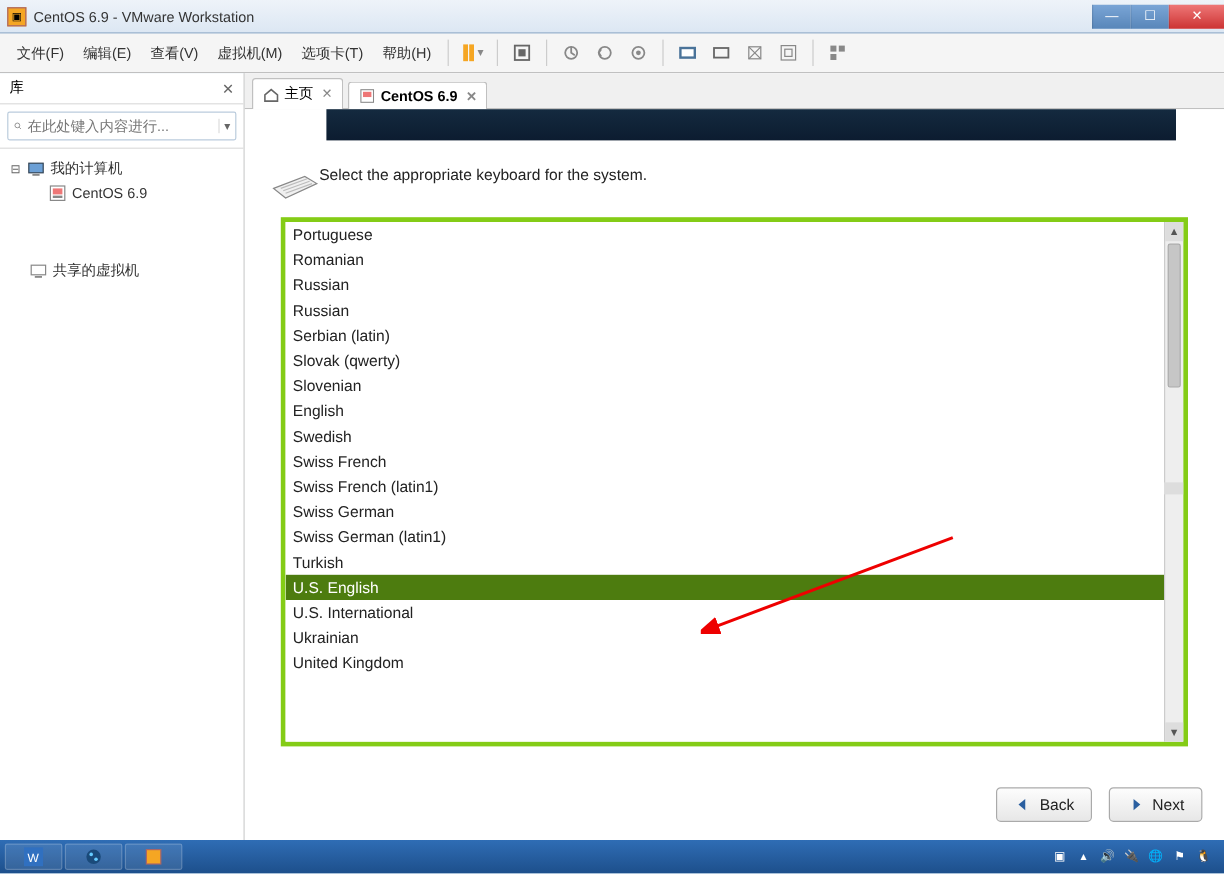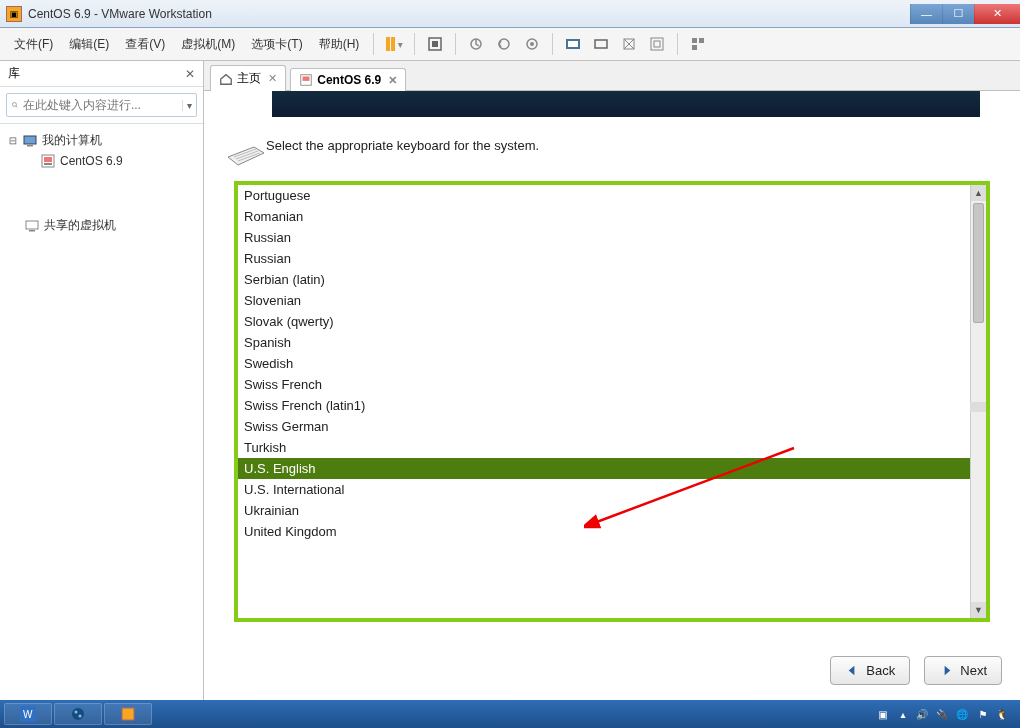--- a/index.html
+++ b/index.html
@@ -251,27 +251,28 @@
         <div class="msg">Select the appropriate keyboard for the system.</div>
       </div>
 
       <div class="listbox-wrap">
         <div class="listbox" id="kb-list">
             <div class="list-item">Portuguese</div>
             <div class="list-item">Romanian</div>
             <div class="list-item">Russian</div>
             <div class="list-item">Russian</div>
             <div class="list-item">Serbian (latin)</div>
+            <div class="list-item">Slovak (qwerty)</div>
             <div class="list-item">Slovenian</div>
-            <div class="list-item">Slovak (qwerty)</div>
-            <div class="list-item">Spanish</div>
+            <div class="list-item">English</div>
             <div class="list-item">Swedish</div>
             <div class="list-item">Swiss French</div>
             <div class="list-item">Swiss French (latin1)</div>
             <div class="list-item">Swiss German</div>
+            <div class="list-item">Swiss German (latin1)</div>
             <div class="list-item">Turkish</div>
             <div class="list-item sel">U.S. English</div>
             <div class="list-item">U.S. International</div>
             <div class="list-item">Ukrainian</div>
             <div class="list-item">United Kingdom</div>
           </div>
         <div class="list-scroll">
           <div class="up">▲</div>
           <div class="thumb"></div>
           <div class="tick"></div>

